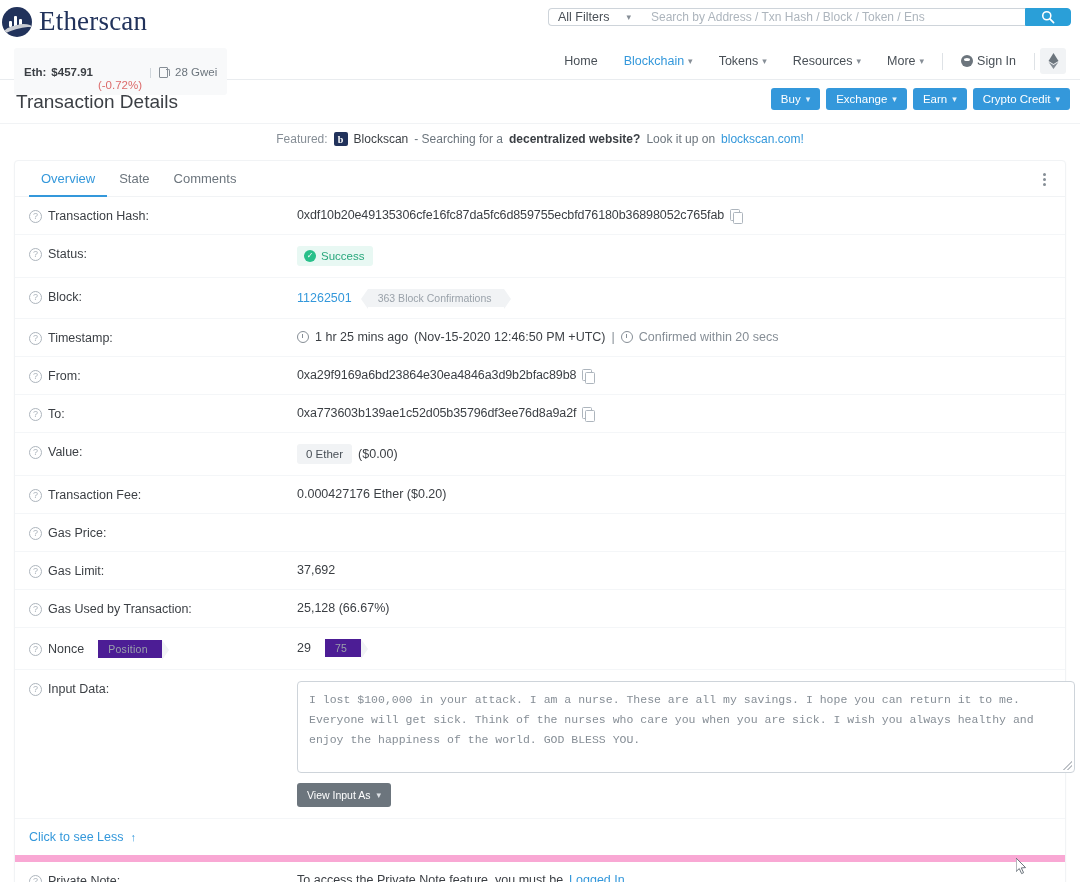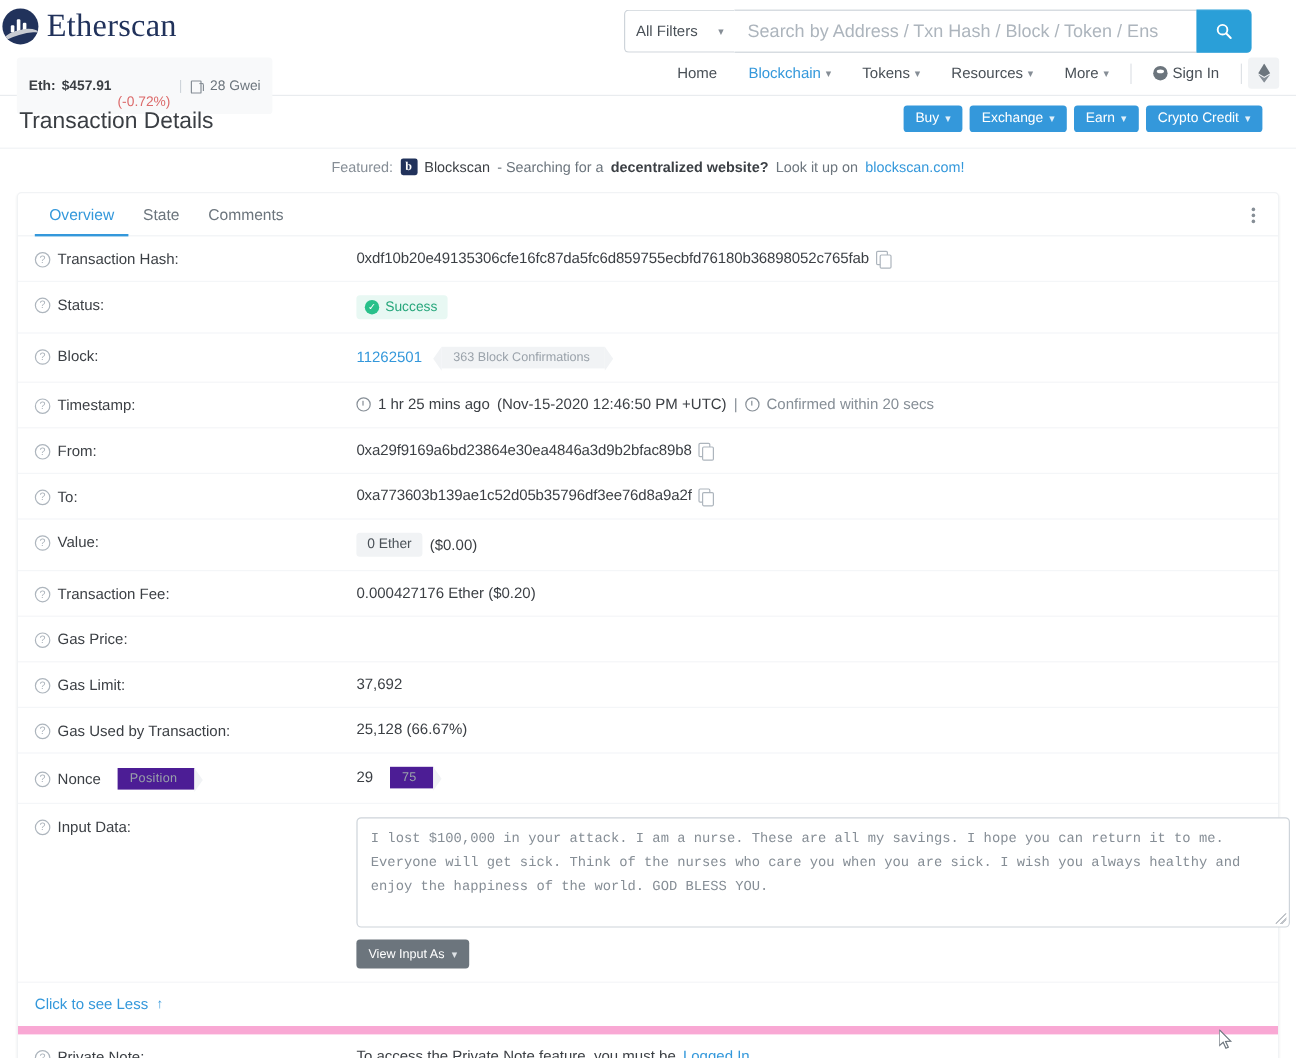--- a/index.html
+++ b/index.html
@@ -56,30 +56,30 @@
   .gas-icon { display:inline-block; width: 11px; height: 11px; position: relative; }
   .gas-icon::before {
     content:""; position:absolute; left:0; top:1px; width:7px; height:9px;
     border:1.4px solid #868e96; border-radius:1px;
   }
   .gas-icon::after {
     content:""; position:absolute; left:7px; top:3px; width:3px; height:6px;
     border-right:1.4px solid #868e96; border-top:1.4px solid #868e96; border-radius:0 2px 0 0;
   }
 
-  .search-row { position: absolute; left: 520px; top: 8px; display: flex; height: 36px; }
+  .search-row { position: absolute; left: 548px; top: 8px; display: flex; height: 18px; }
   .filter-sel {
     width: 92px; border: 1px solid #ced4da; border-right: none;
     border-radius: 4px 0 0 4px; background: #fff;
     display: flex; align-items: center; justify-content: space-between;
     padding: 0 9px; font-size: 12.5px; color: #495057; cursor: pointer;
   }
   .search-input {
     width: 385px; border: 1px solid #ced4da; border-left: none; border-right: none;
-    background: #fff; padding: 0 11px; font-size: 15px;
+    background: #fff; padding: 0 11px; font-size: 12px;
     color: #8b5cf6; outline: none;
     font-family: "Liberation Sans", sans-serif;
   }
   .search-input::placeholder { color: #adb5bd; }
   .search-btn {
     width: 46px; background: #2a9fd8; border: 1px solid #2a9fd8;
     border-radius: 0 4px 4px 0; display: flex;
     align-items: center; justify-content: center; cursor: pointer;
   }
   .nav-row {
@@ -105,21 +105,21 @@
     width: 26px; height: 26px; background: #f1f3f5; border-radius: 3px;
     display: flex; align-items: center; justify-content: center; cursor: pointer;
   }
 
   
   .title-bar {
     height: 44px; position: relative; padding: 0 16px;
     display: flex; align-items: center; border-bottom: 1px solid #f1f3f5;
   }
   .page-title { font-size: 19px; color: #3b3f44; font-weight: 400; }
-  .title-actions { position: absolute; right: 28px; top: 8px; display: flex; gap: 6px; }
+  .title-actions { position: absolute; right: 10px; top: 8px; display: flex; gap: 6px; }
   .btn-blue {
     background: #3498db; color: #fff; border-radius: 3px;
     padding: 5px 10px; font-size: 11.5px; cursor: pointer;
     display: flex; align-items: center; gap: 5px; white-space: nowrap;
   }
   .btn-blue .caret { color: #e2f0fa; }
 
   
   .featured {
     height: 30px; display: flex; align-items: center; gap: 6px;

